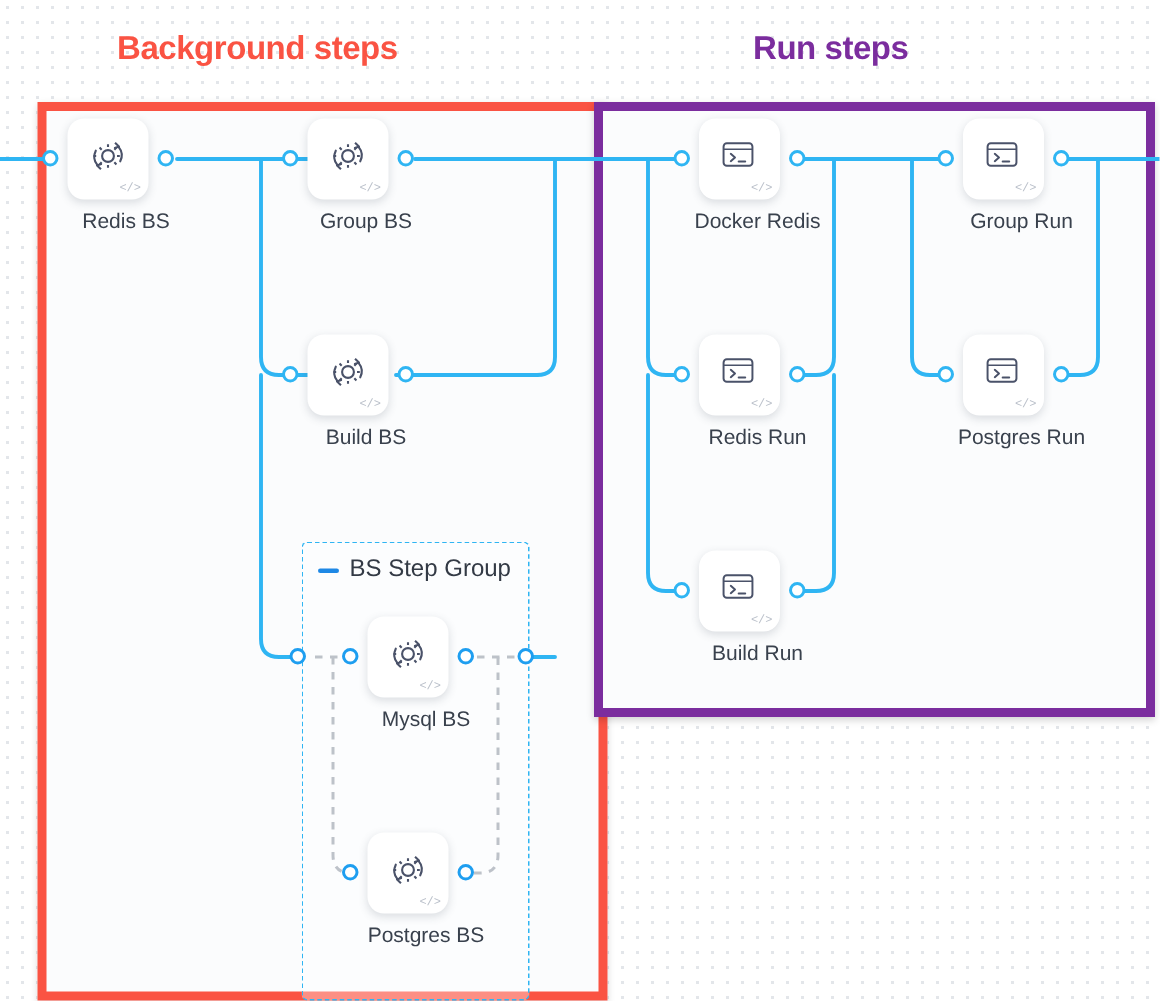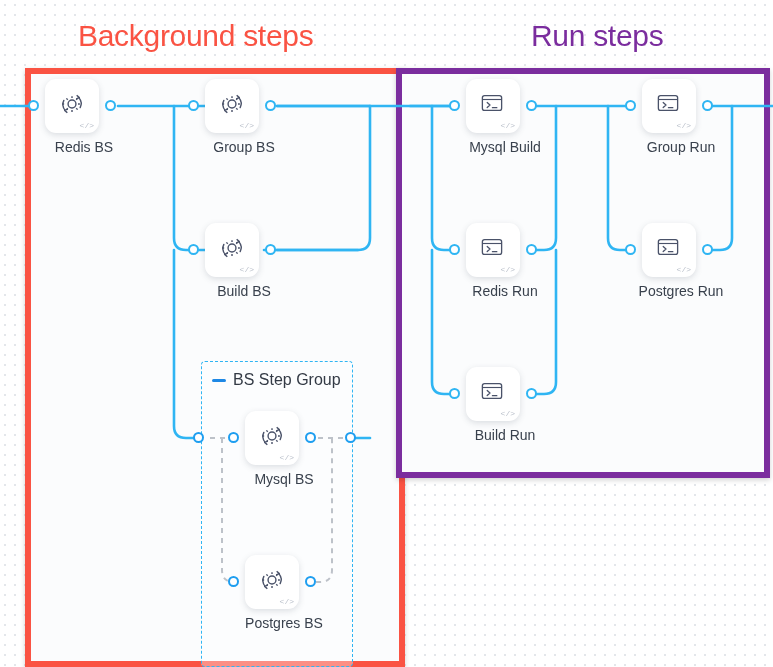--- a/index.html
+++ b/index.html
@@ -15,27 +15,27 @@
     background-color:#ffffff;
     background-image:
       radial-gradient(circle, #e3e6ea 1px, transparent 1.1px);
     background-size:10px 10px;
     background-position:0 0;
   }
 
   
   .section-title{
     position:absolute;
-    font-size:30px;
-    font-weight:normal;
+    font-size:22px;
+    font-weight:bold;
     letter-spacing:-0.3px;
     white-space:nowrap;
   }
   #title-bg{left:78px;top:19px;color:#fa5343;}
-  #title-run{left:502px;top:19px;color:#7b2d9e;margin-left:29px;}
+  #title-run{left:502px;top:19px;color:#7b2d9e;}
 
   
   .stage-box{
     position:absolute;
     background:#fbfcfd;
     box-shadow:0 2px 5px rgba(0,0,0,.18);
   }
   #stage-bg{
     left:25px;top:68px;width:368px;height:587px;
     border:6px solid #fa5343;
@@ -273,21 +273,21 @@
       <svg viewBox="0 0 32 32" width="28" height="28" fill="none" stroke="#4a5269" stroke-width="1.5">
         <rect x="5" y="7.5" width="22" height="17" rx="2.5"></rect>
         <path d="M5 12h22" stroke-width="1.3"></path>
         <path d="M10.5 15.5l3.2 2.8-3.2 2.8" stroke-linecap="round" stroke-linejoin="round"></path>
         <path d="M16.5 21.3h5" stroke-linecap="round"></path>
       </svg>
     </span>
     <span class="node-code">&lt;/&gt;</span>
     <span class="port in"></span>
     <span class="port out"></span>
-    <span class="node-label">Mysql Build</span>
+    <span class="node-label">Docker Redis</span>
   </div>
 
   <div class="node" style="left:642px;top:79px;">
     <span class="node-icon">
       <svg viewBox="0 0 32 32" width="28" height="28" fill="none" stroke="#4a5269" stroke-width="1.5">
         <rect x="5" y="7.5" width="22" height="17" rx="2.5"></rect>
         <path d="M5 12h22" stroke-width="1.3"></path>
         <path d="M10.5 15.5l3.2 2.8-3.2 2.8" stroke-linecap="round" stroke-linejoin="round"></path>
         <path d="M16.5 21.3h5" stroke-linecap="round"></path>
       </svg>

